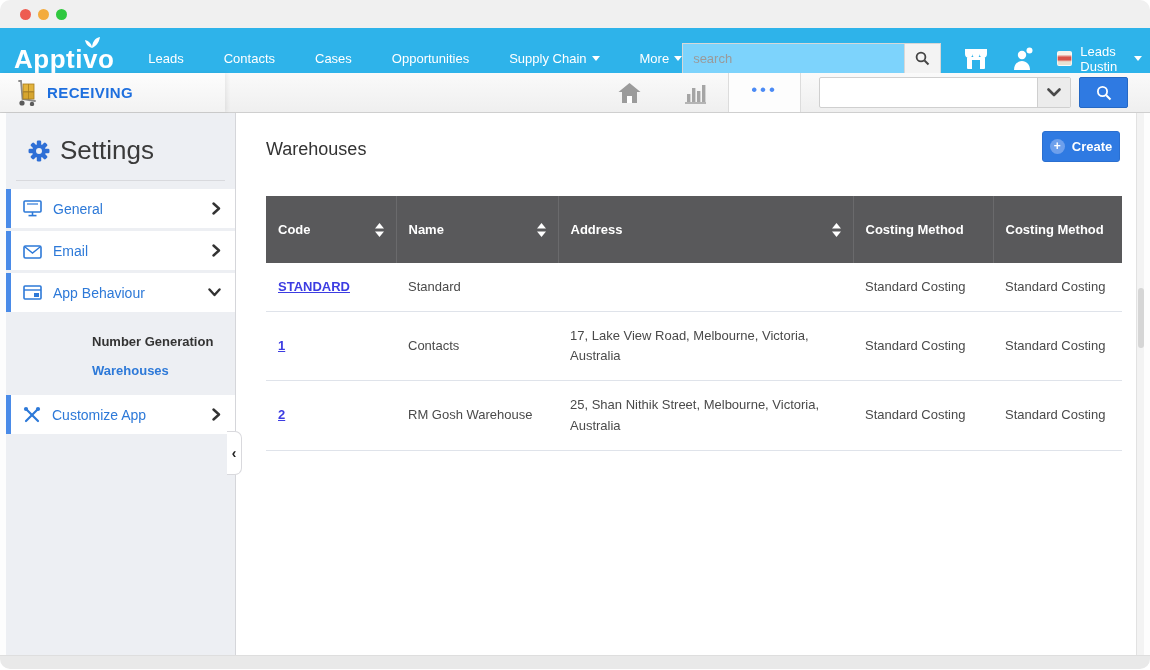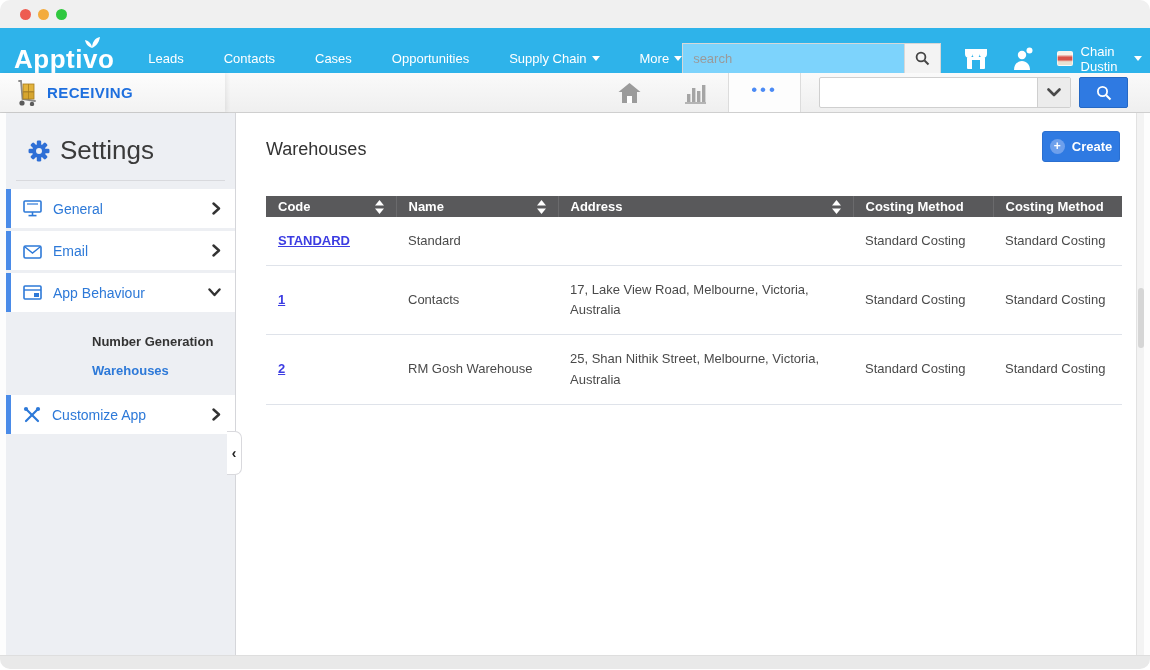--- a/index.html
+++ b/index.html
@@ -60,21 +60,21 @@
   .sb-sub-item.active { color:#2d79d8; }
   .collapse-tab { position:absolute; left:227px; top:318px; width:15px; height:44px; background:#fff; border:1px solid #d9d9dd; border-left:none; border-radius:0 7px 7px 0; display:flex; align-items:center; justify-content:center; cursor:pointer; z-index:5; color:#222; font-size:14px; font-weight:bold; }
 
   .main { flex:1; background:#fff; position:relative; padding:26px 14px 0 30px; }
   .page-title { font-size:18px; font-weight:normal; color:#333; }
   .create-btn { position:absolute; top:18px; right:16px; width:78px; height:31px; background:#2f7ae2; border:1px solid #2a6fd0; border-radius:3px; color:#fff; font-size:13px; font-weight:bold; display:flex; align-items:center; justify-content:center; gap:7px; cursor:pointer; font-family:"Liberation Sans", sans-serif; }
   .plus-circle { width:15px; height:15px; border-radius:50%; background:#6ea0ec; color:#fff; font-size:12px; line-height:14px; text-align:center; font-weight:bold; }
 
   
   .wh-table { width:100%; border-collapse:collapse; margin-top:36px; table-layout:fixed; }
-  .wh-table th { background:#59595b; color:#fff; font-size:13px; text-align:left; padding:3px 12px; border-right:1px solid #6a6a6c; }
+  .wh-table th { background:#59595b; color:#fff; font-size:13px; text-align:left; padding:26px 12px; border-right:1px solid #6a6a6c; }
   .wh-table th:last-child { border-right:none; }
   .th-inner { display:flex; align-items:center; justify-content:space-between; }
   .wh-table td { font-size:13px; color:#4a4a4a; padding:14px 12px; border-bottom:1px solid #dfe3ea; vertical-align:middle; line-height:1.55; }
   .col-code { width:130px; } .col-name { width:162px; } .col-address { width:295px; } .col-cm1 { width:140px; }
   a.row-link { color:#3c3ce2; text-decoration:underline; font-weight:bold; font-size:13px; }
 
   .scroll-track { width:8px; background:#f3f3f3; border-left:1px solid #e2e2e2; position:relative; }
   .scroll-thumb { position:absolute; top:175px; left:1px; width:6px; height:60px; background:#d6d6d6; border-radius:3px; }
   .right-bezel { width:6px; background:#fdfdfd; }
 
@@ -149,21 +149,21 @@
       </span>
       <span class="nav-icon">
         <svg width="24" height="26" viewBox="0 0 24 26">
             <circle cx="11" cy="9" r="4.2" fill="#fff"></circle>
             <path d="M3 24 c0-5.5 3.6-9 8-9 s8 3.5 8 9 z" fill="#fff"></path>
             <circle cx="18.5" cy="4.5" r="3" fill="#fff"></circle>
           </svg>
       </span>
       <div class="user-block">
         <span class="avatar"></span>
-        <span class="user-name">Chain Dustin</span>
+        <span class="user-name">Leads Dustin</span>
         <span class="caret"></span>
       </div>
     </div>
   </div>
 
   <div class="toolbar">
     <div class="app-title-zone">
       <span>
         <svg width="22" height="26" viewBox="0 0 22 26">
           <path d="M3 1 L5 1 L6.5 19 L19 21" fill="none" stroke="#8a8a8a" stroke-width="1.8" stroke-linecap="round"></path>

